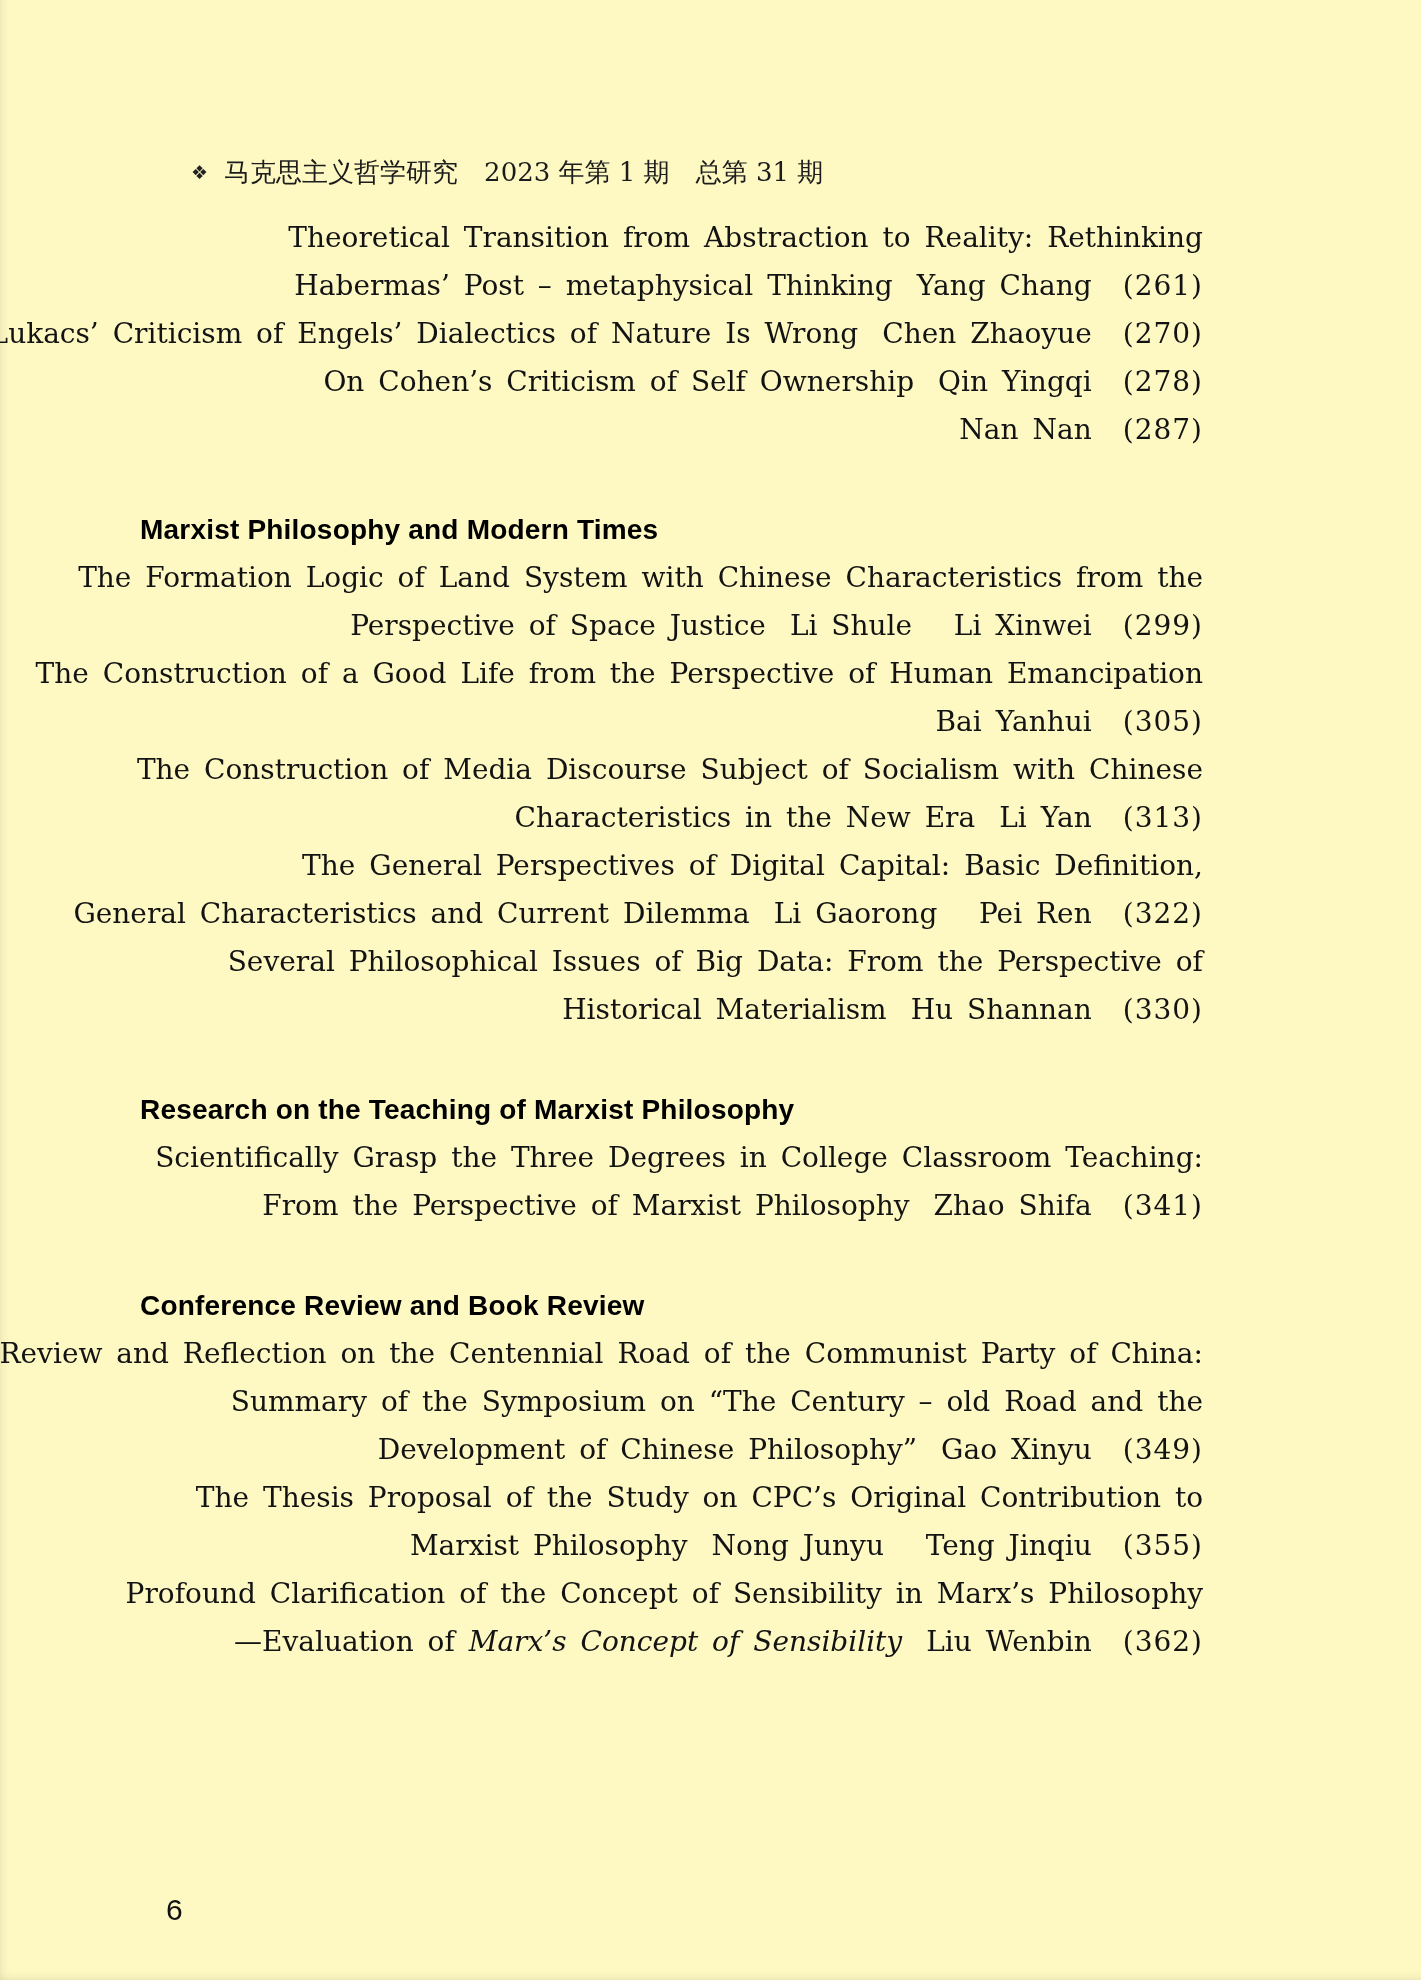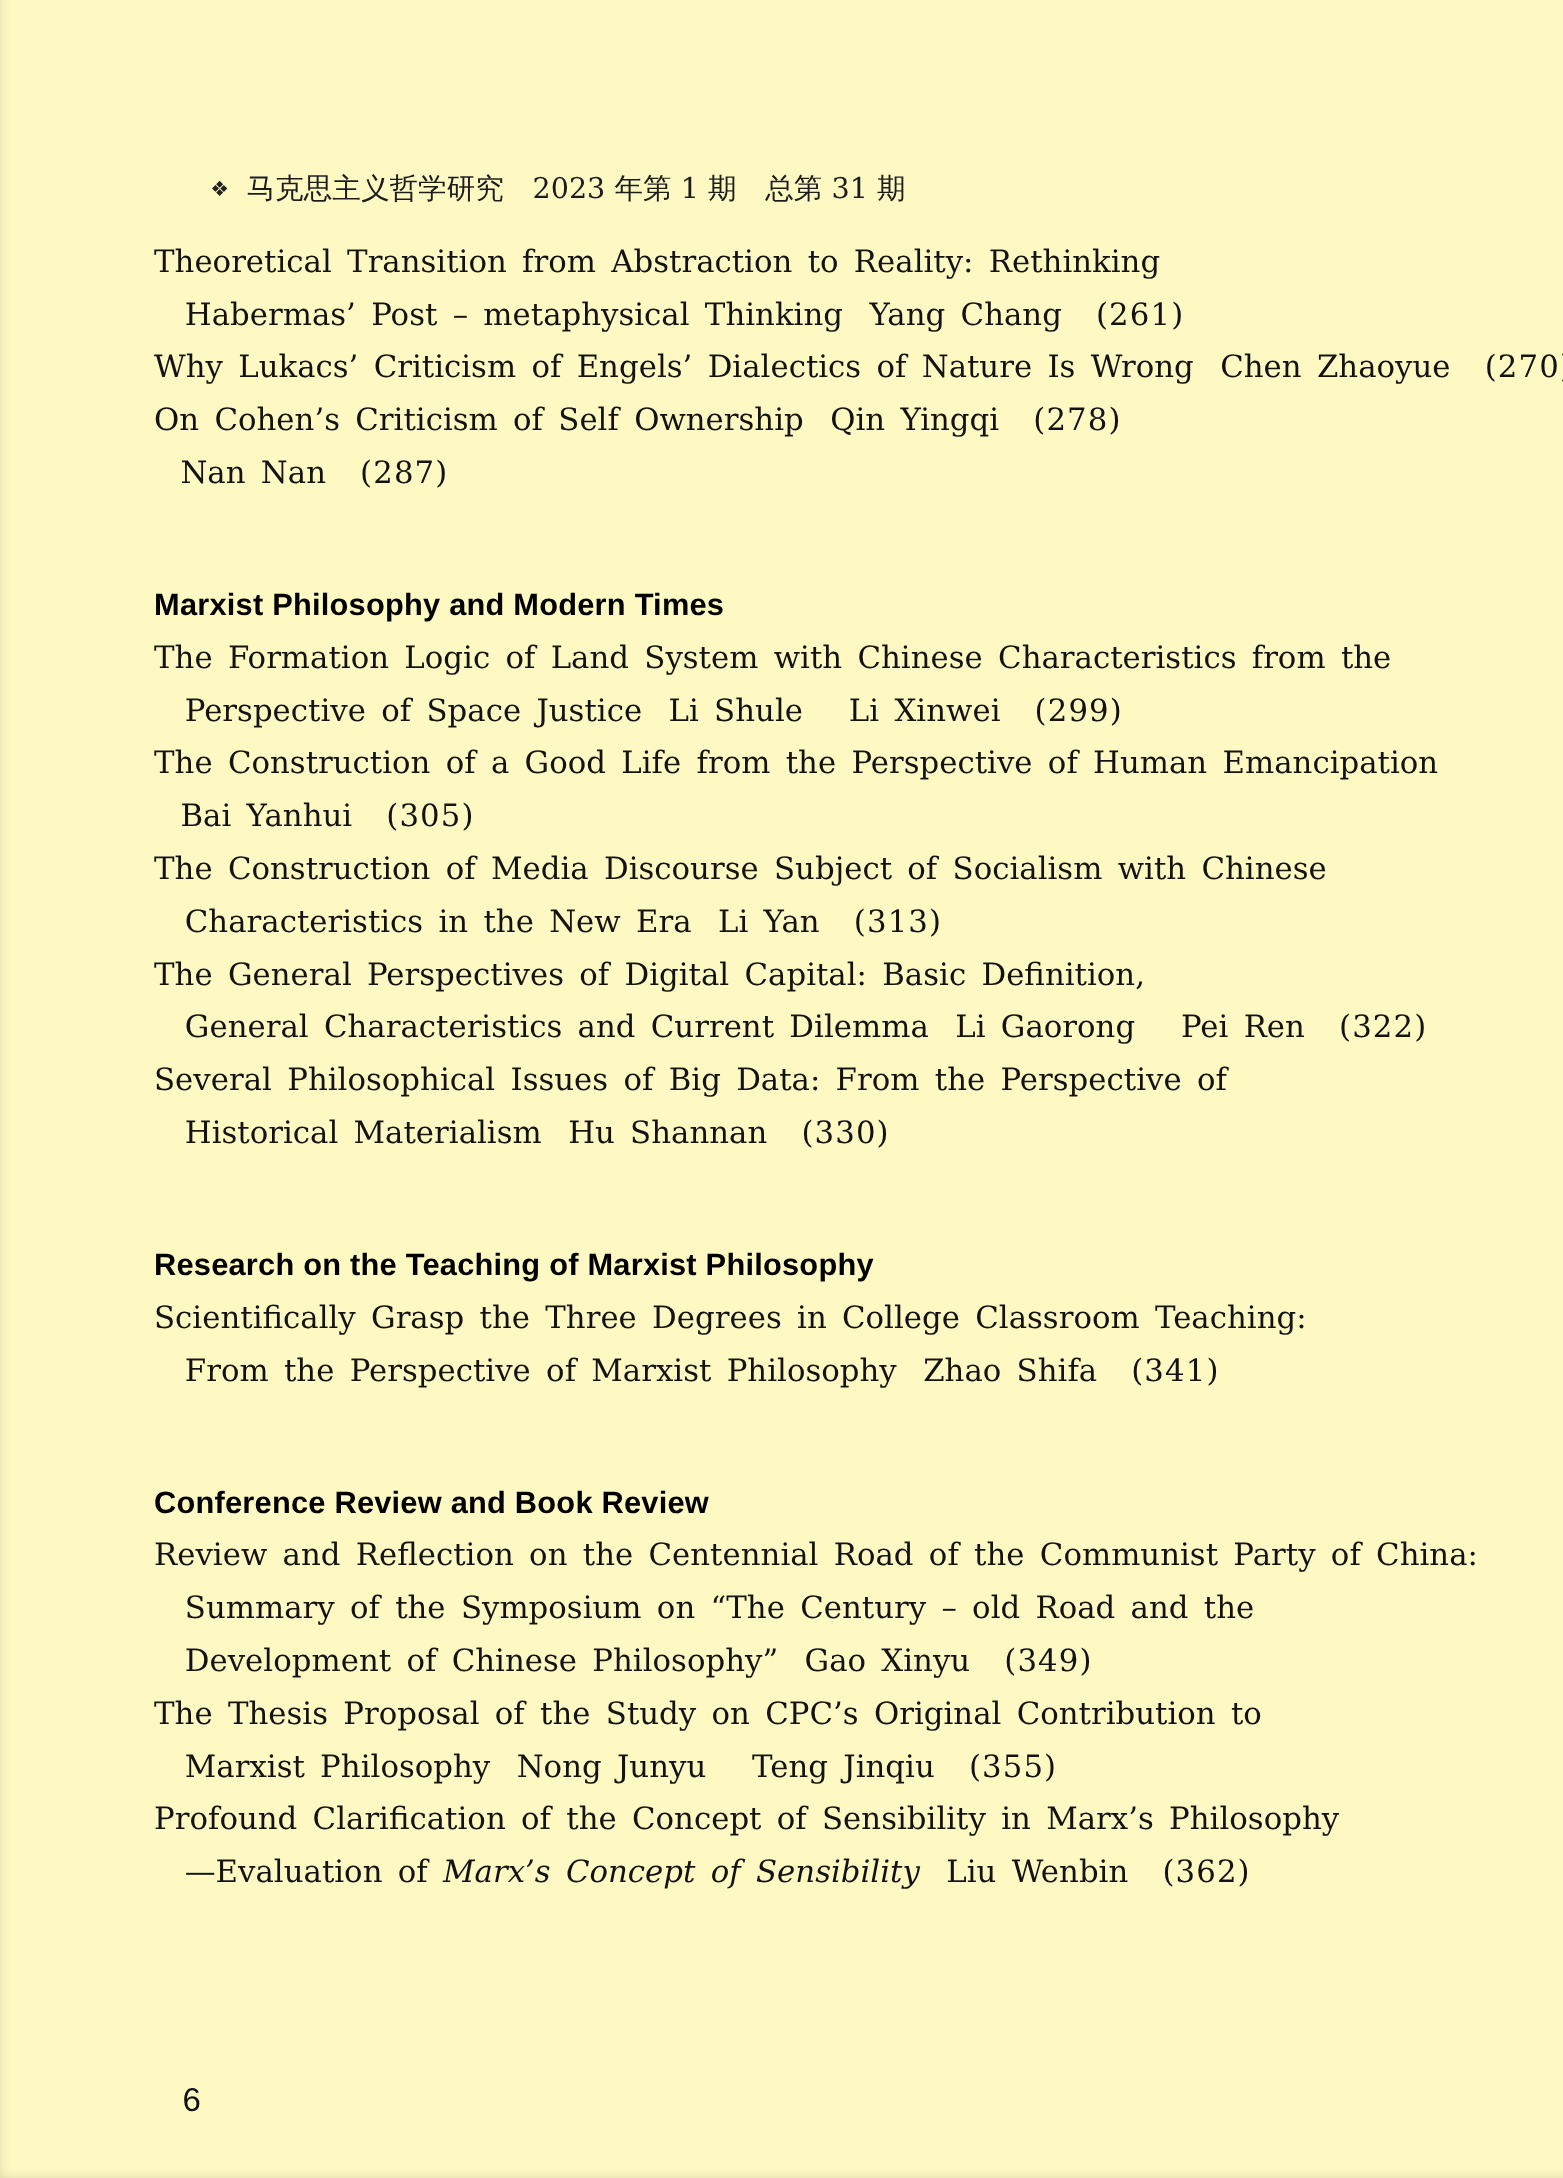--- a/index.html
+++ b/index.html
@@ -10,30 +10,30 @@
     font-family:"DejaVu Serif", serif; color:#131313;
   }
   .header {
     position:absolute; top:112px; left:158px; height:40px; line-height:40px;
     font-size:26px; color:#1c1c1c; white-space:pre;
   }
   .ornament { font-size:19px; margin-right:16px; position:relative; top:-2px; color:#222; }
   .header .part { margin-right:26px; }
   .toc { position:absolute; top:214px; left:140px; width:1063px; }
   .toc-row {
-    display:flex; justify-content:flex-start; align-items:baseline;
+    display:flex; justify-content:flex-end; align-items:baseline;
     height:48px; line-height:48px; font-size:28px; word-spacing:5px;
     white-space:pre;
   }
   .title { white-space:pre; }
   .indent { padding-left:28px; }
   .ref { white-space:pre; flex-shrink:0; padding-left:24px; }
   .pageno { margin-left:31px; letter-spacing:1px; }
   .section-heading {
-    margin-top:72px; height:48px; line-height:48px;
+    margin-top:52px; height:48px; line-height:48px;
     font-family:"Liberation Sans", sans-serif; font-weight:600;
     font-size:28px; letter-spacing:0.2px; color:#000;
   }
   .italic { font-style:italic; }
   .folio {
     position:absolute; top:1890px; left:166px; height:40px; line-height:40px;
     font-family:"Liberation Sans", sans-serif; font-size:30px; color:#111;
   }
 </style>
 </head>

